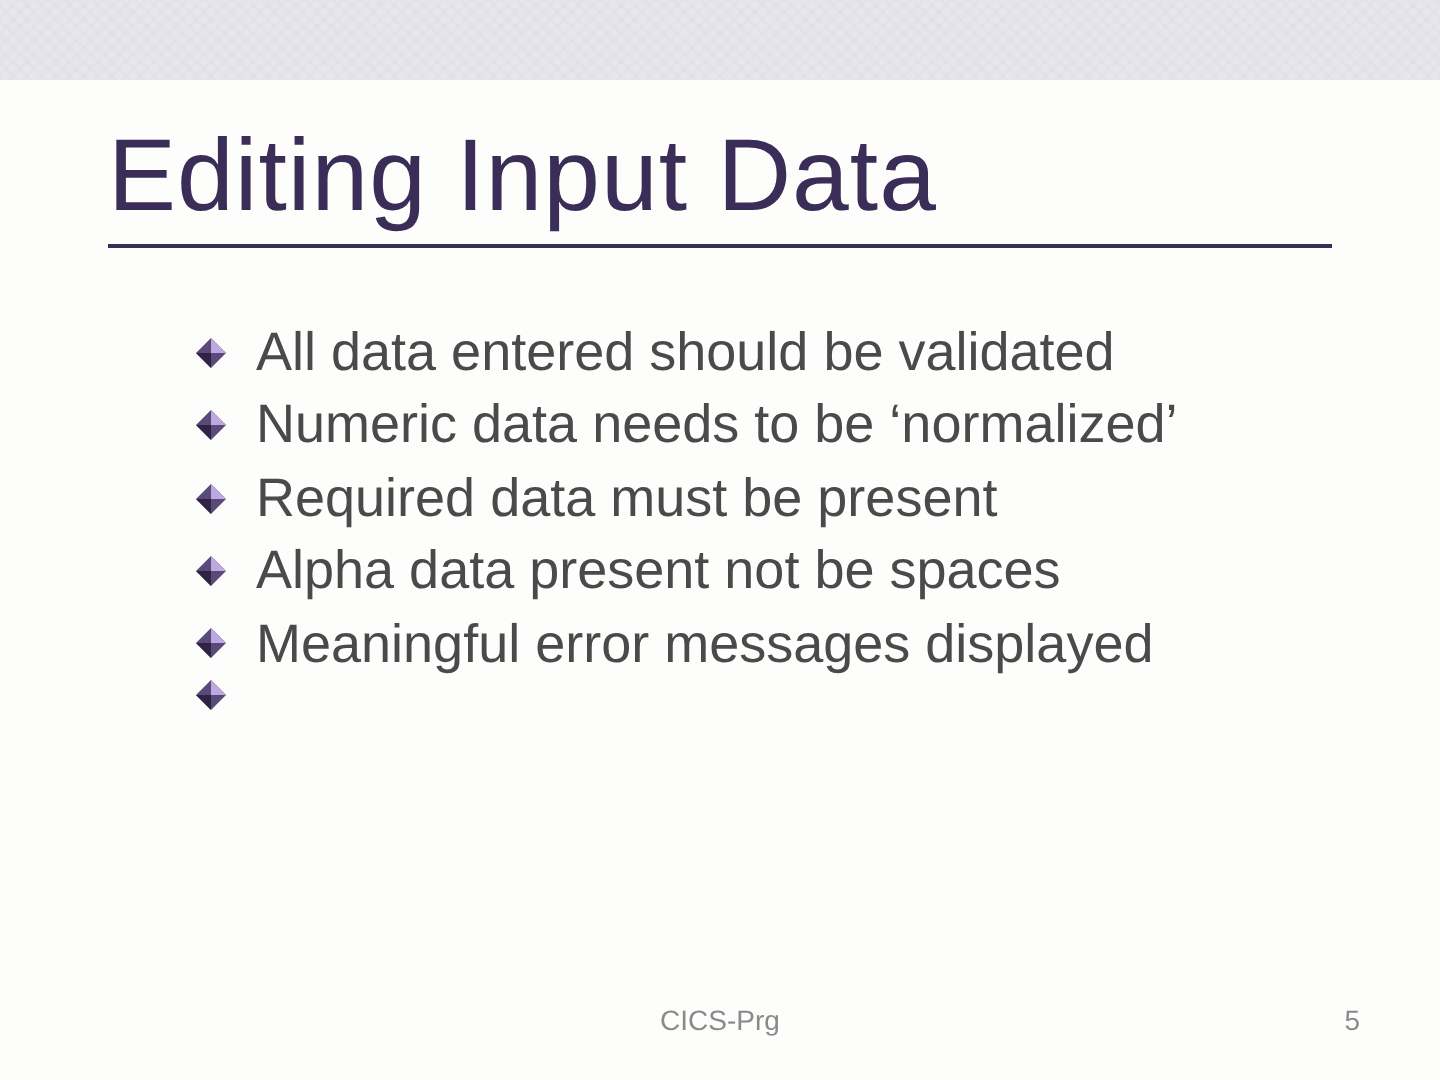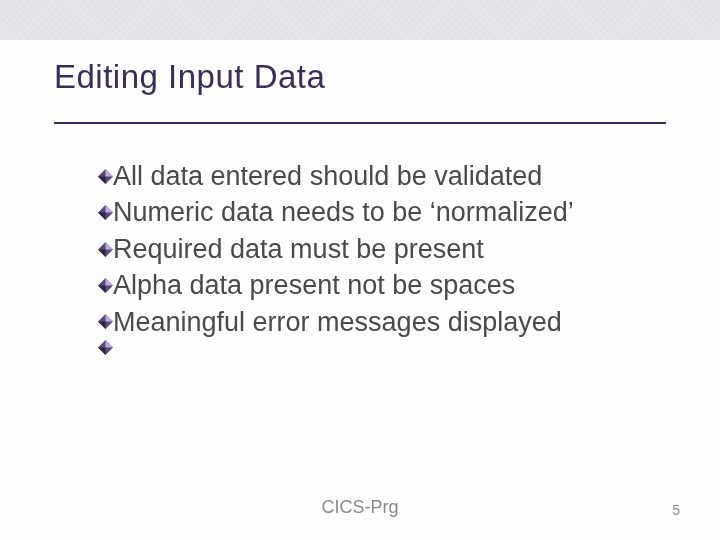--- a/index.html
+++ b/index.html
@@ -21,21 +21,21 @@
     background:
       repeating-linear-gradient(45deg, rgba(180,170,200,0.18) 0 2px, rgba(0,0,0,0) 2px 5px),
       repeating-linear-gradient(-45deg, rgba(190,180,160,0.15) 0 2px, rgba(0,0,0,0) 2px 5px),
       linear-gradient(#d8d4e2, #d8d4e2);
     opacity: 0.55;
   }
   .title {
     position: absolute;
     top: 58px;
     left: 54px;
-    font-size: 33px;
+    font-size: 51px;
     letter-spacing: 0.5px;
     color: #3a2d57;
     font-family: Verdana, Geneva, sans-serif;
   }
   .rule {
     position: absolute;
     top: 122px;
     left: 54px;
     width: 612px;
     height: 2px;
@@ -43,40 +43,40 @@
   }
   .bullets {
     position: absolute;
     top: 158px;
     left: 98px;
     width: 560px;
   }
   .bullet-row {
     display: flex;
     align-items: center;
-    gap: 0;
+    gap: 15px;
     line-height: 1.35;
     font-size: 27px;
     color: #4a4a4a;
     font-family: Verdana, Geneva, sans-serif;
   }
   .bullet-icon {
     width: 15px;
     height: 15px;
     flex: 0 0 15px;
     display: inline-block;
   }
   .bullet-icon svg { display: block; }
   .footer-center {
     position: absolute;
     bottom: 22px;
     left: 0;
     width: 720px;
     text-align: center;
-    font-size: 18px;
+    font-size: 14px;
     color: #8a8a8a;
     font-family: Verdana, Geneva, sans-serif;
   }
   .footer-right {
     position: absolute;
     bottom: 22px;
     right: 40px;
     font-size: 14px;
     color: #8a8a8a;
     font-family: Verdana, Geneva, sans-serif;

